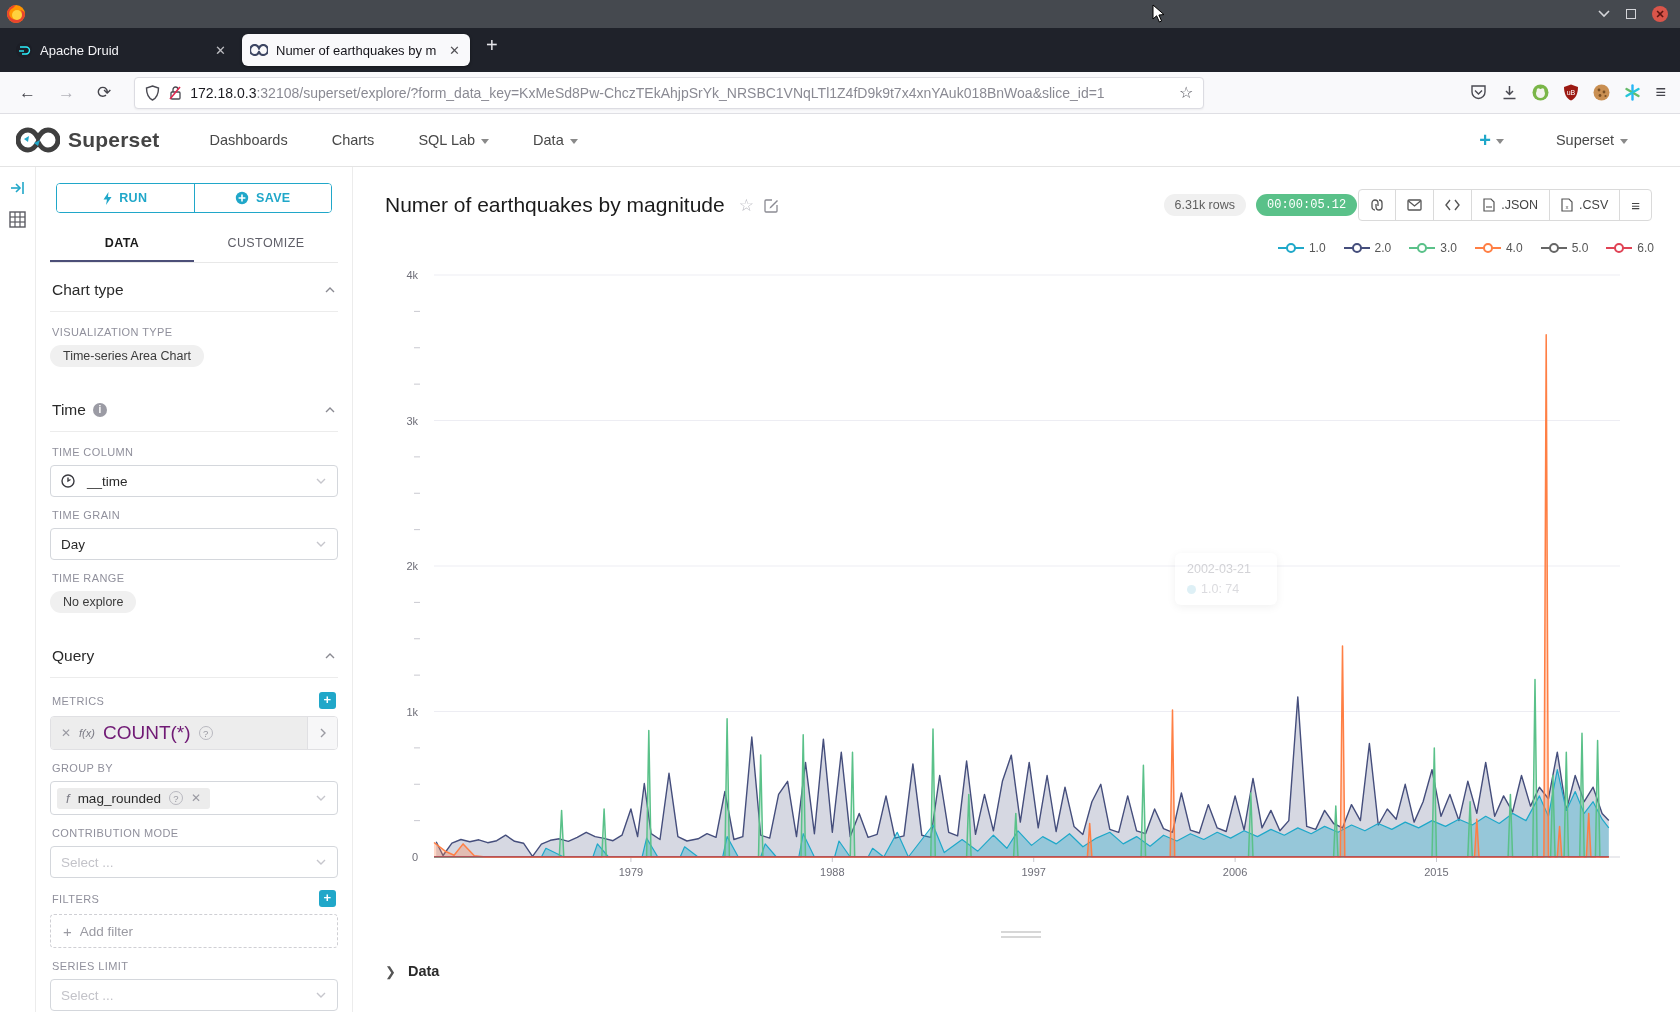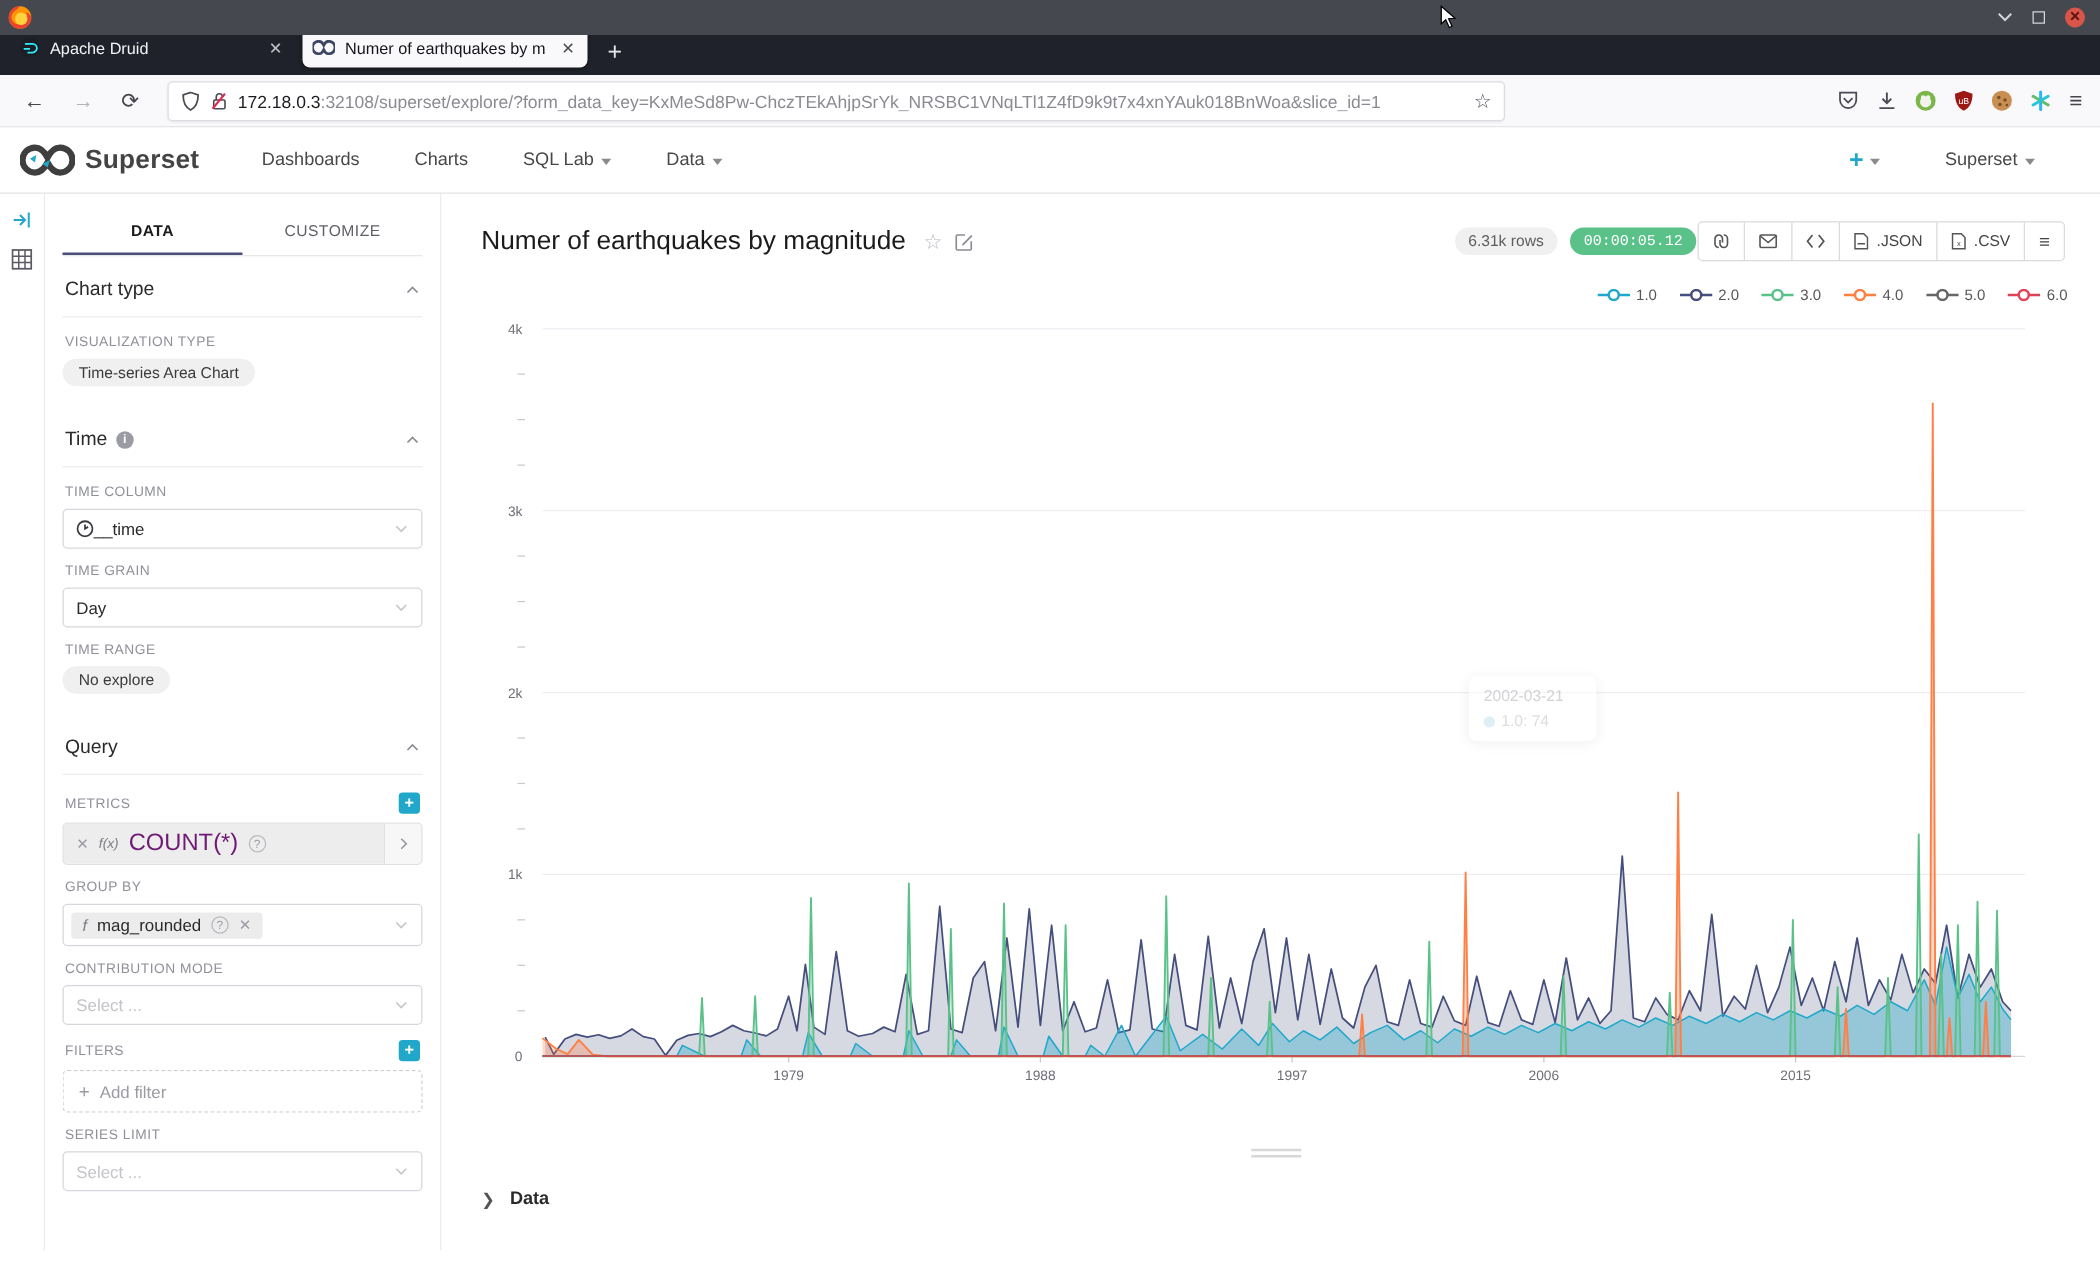--- a/index.html
+++ b/index.html
@@ -10,21 +10,21 @@
   
   .titlebar{ height:28px; background:#45494f; display:flex; align-items:center; position:relative; }
   .ff-logo{ margin-left:6px; }
   .win-title{ position:absolute; left:0; right:0; text-align:center; color:#fbfbfe; font-size:13px; }
   .win-controls{ margin-left:auto; display:flex; align-items:center; gap:16px; padding-right:12px; z-index:2; }
   .win-max{ width:10px; height:10px; border:1.5px solid #d4d5d9; }
   .win-close{ width:16px; height:16px; border-radius:50%; background:#d9554a; color:#5d1410;
     font-size:11px; line-height:16px; text-align:center; font-weight:bold; }
   .cursor{ position:absolute; left:1152px; top:4px; z-index:5; }
 
-  .tabbar{ height:32px; background:#1f222a; display:flex; align-items:flex-end; padding:6px 8px 6px 8px; gap:6px; }
+  .tabbar{ height:44px; background:#1f222a; display:flex; align-items:flex-start; padding:6px 8px 6px 8px; gap:6px; }
   .tab{ width:228px; height:32px; border-radius:6px; display:flex; align-items:center; padding:0 8px; gap:8px; }
   .tab.inactive{ background:transparent; color:#f3f3f6; }
   .tab.active{ background:#f9f9fb; color:#15141a; box-shadow:0 1px 3px rgba(0,0,0,.4); }
   .tab-label{ font-size:13px; white-space:nowrap; overflow:hidden; flex:1; }
   .tab-close{ font-size:13px; color:inherit; opacity:.75; padding:0 2px; }
   .newtab{ color:#e6e6ea; font-size:20px; font-weight:300; padding:0 10px; }
 
   .toolbar{ height:42px; background:#f9f9fb; border-bottom:1px solid #dfdfe4; display:flex; align-items:center; padding:0 10px; gap:4px; }
   .nav-glyph{ font-size:17px; color:#45454c; padding:0 9px; }
   .nav-glyph.disabled{ color:#b3b3ba; }
@@ -57,21 +57,21 @@
     color:#20a7c9; font-size:12.5px; font-weight:bold; letter-spacing:.3px; background:#fff; }
   .runsave .btn:first-child{ border-right:1px solid #20a7c9; }
   .ptabs{ display:flex; border-bottom:1px solid #e8e8e8; margin:0 0 4px 0; }
   .ptab{ flex:1; text-align:center; font-size:12.5px; padding:9px 0 10px; color:#5f5f68; letter-spacing:.4px; }
   .ptab.active{ color:#1b1b1b; border-bottom:2px solid #4c4f78; font-weight:bold; }
   .section-h{ display:flex; align-items:center; font-size:15.5px; color:#2a2a2a; padding:14px 2px 12px 2px;
     border-bottom:1px solid #ececec; margin-bottom:14px; }
   .section-h .sp{ flex:1; }
   .ctl-label{ font-size:11px; color:#90909c; letter-spacing:.4px; margin:12px 2px 7px 2px; display:flex; align-items:center; }
   .pill{ display:inline-block; background:#f0f0f0; border-radius:12px; padding:4px 13px; font-size:12.5px; color:#3b3b3b; }
-  .select{ height:32px; border:1px solid #d4d7dc; border-radius:4px; background:#fff; display:flex; align-items:center; padding:0 10px; gap:0; }
+  .select{ height:32px; border:1px solid #d4d7dc; border-radius:4px; background:#fff; display:flex; align-items:center; padding:0 10px; gap:12px; }
   .select .val{ font-size:13.5px; color:#2a2a2a; }
   .select .ph{ font-size:13.5px; color:#c3c3c9; }
   .select .sp{ flex:1; }
   .info-i{ width:14px; height:14px; border-radius:50%; background:#9b9ba4; color:#fff; font-size:10px; line-height:14px;
     text-align:center; margin-left:7px; font-weight:bold; }
   .q-icon{ width:14px; height:14px; border-radius:50%; border:1px solid #b9b9c0; color:#9a9aa2; font-size:9.5px;
     line-height:13px; text-align:center; display:inline-block; }
   .addbtn{ width:17px; height:17px; background:#20a7c9; border-radius:3px; color:#fff; font-size:13px; line-height:16px;
     text-align:center; font-weight:bold; margin-left:auto; }
   .metricbox{ height:34px; border:1px solid #e0e0e3; border-radius:4px; display:flex; align-items:stretch; overflow:hidden; }
@@ -247,20 +247,36 @@
       <svg width="17" height="17" viewBox="0 0 17 17">
         <rect x="1" y="1" width="15" height="15" fill="none" stroke="#5a5a62" stroke-width="1.4"></rect>
         <line x1="1" y1="6" x2="16" y2="6" stroke="#5a5a62" stroke-width="1.2"></line>
         <line x1="1" y1="11" x2="16" y2="11" stroke="#5a5a62" stroke-width="1.2"></line>
         <line x1="6" y1="1" x2="6" y2="16" stroke="#5a5a62" stroke-width="1.2"></line>
         <line x1="11" y1="1" x2="11" y2="16" stroke="#5a5a62" stroke-width="1.2"></line>
       </svg>
     </div>
 
     <div class="explore">
+      <div class="runsave">
+        <div class="btn">
+          <svg width="9" height="13" viewBox="0 0 9 13">
+              <path d="M5.5 0 L0.5 7.5 H4 L3 13 L8.5 5 H5 Z" fill="#20a7c9"></path>
+            </svg>
+          <span>RUN</span>
+        </div>
+        <div class="btn">
+          <svg width="14" height="14" viewBox="0 0 14 14">
+              <circle cx="7" cy="7" r="6.2" fill="#20a7c9"></circle>
+              <line x1="7" y1="3.6" x2="7" y2="10.4" stroke="#fff" stroke-width="1.6"></line>
+              <line x1="3.6" y1="7" x2="10.4" y2="7" stroke="#fff" stroke-width="1.6"></line>
+            </svg>
+          <span>SAVE</span>
+        </div>
+      </div>
 
       <div class="ptabs">
         <div class="ptab active">DATA</div>
         <div class="ptab">CUSTOMIZE</div>
       </div>
 
       <div class="section-h">
         <span>Chart type</span>
         <span class="sp"></span>
         <svg width="12" height="12" viewBox="0 0 12 12">

